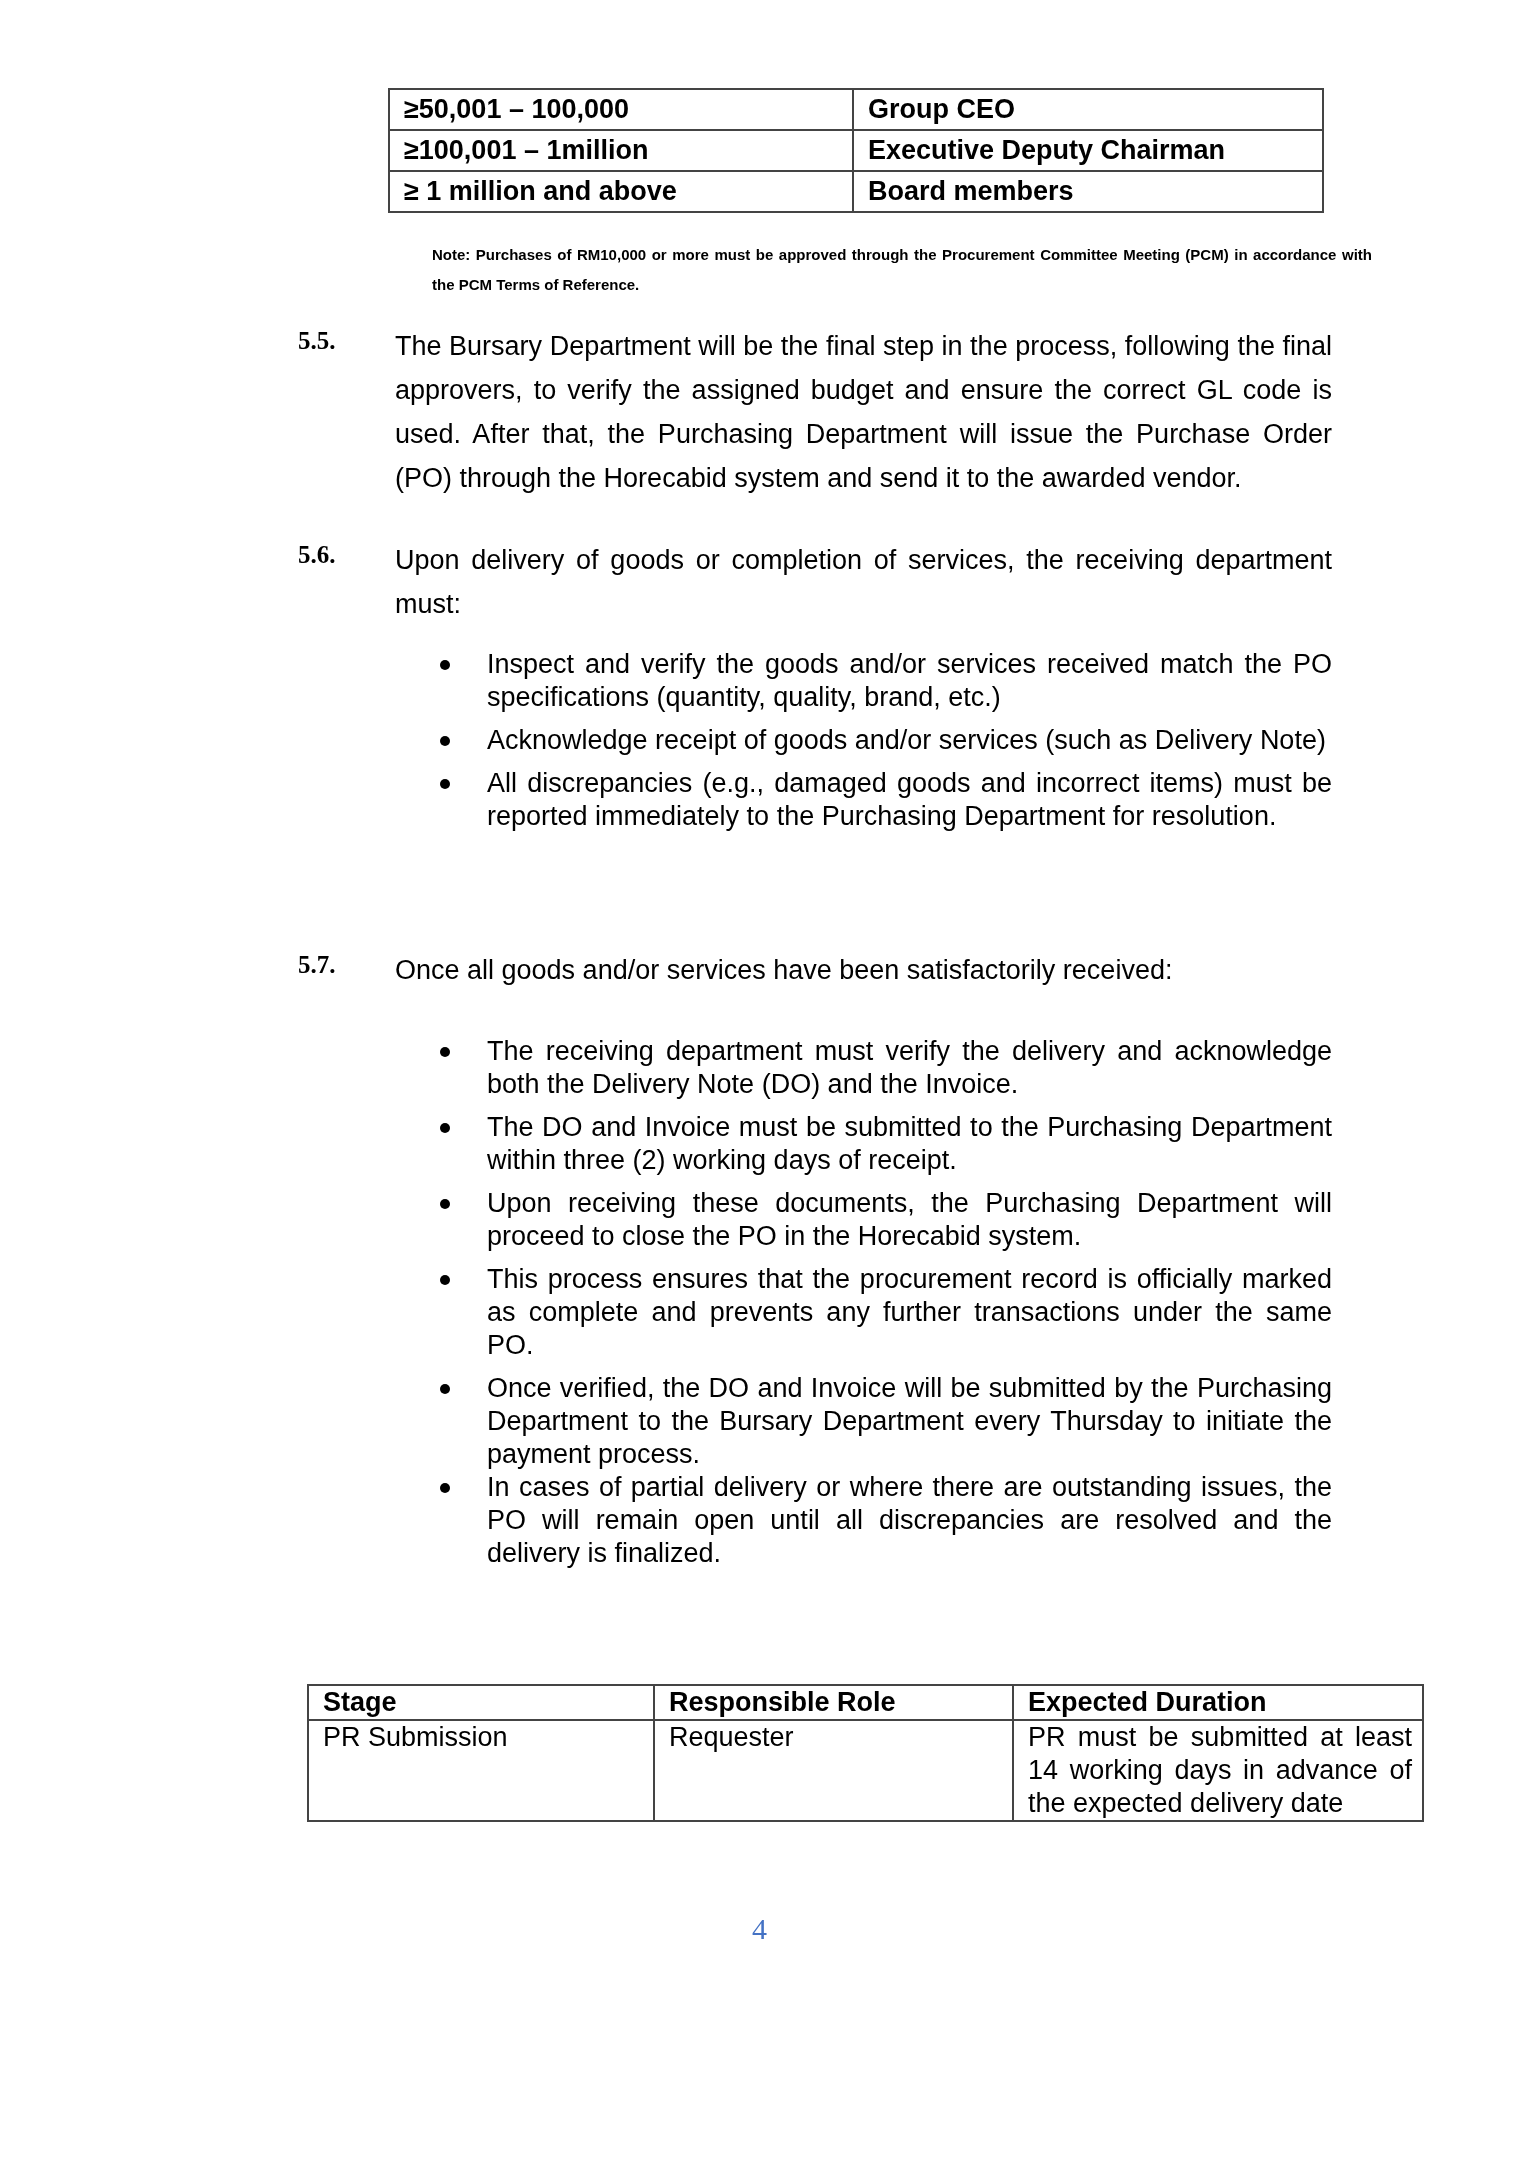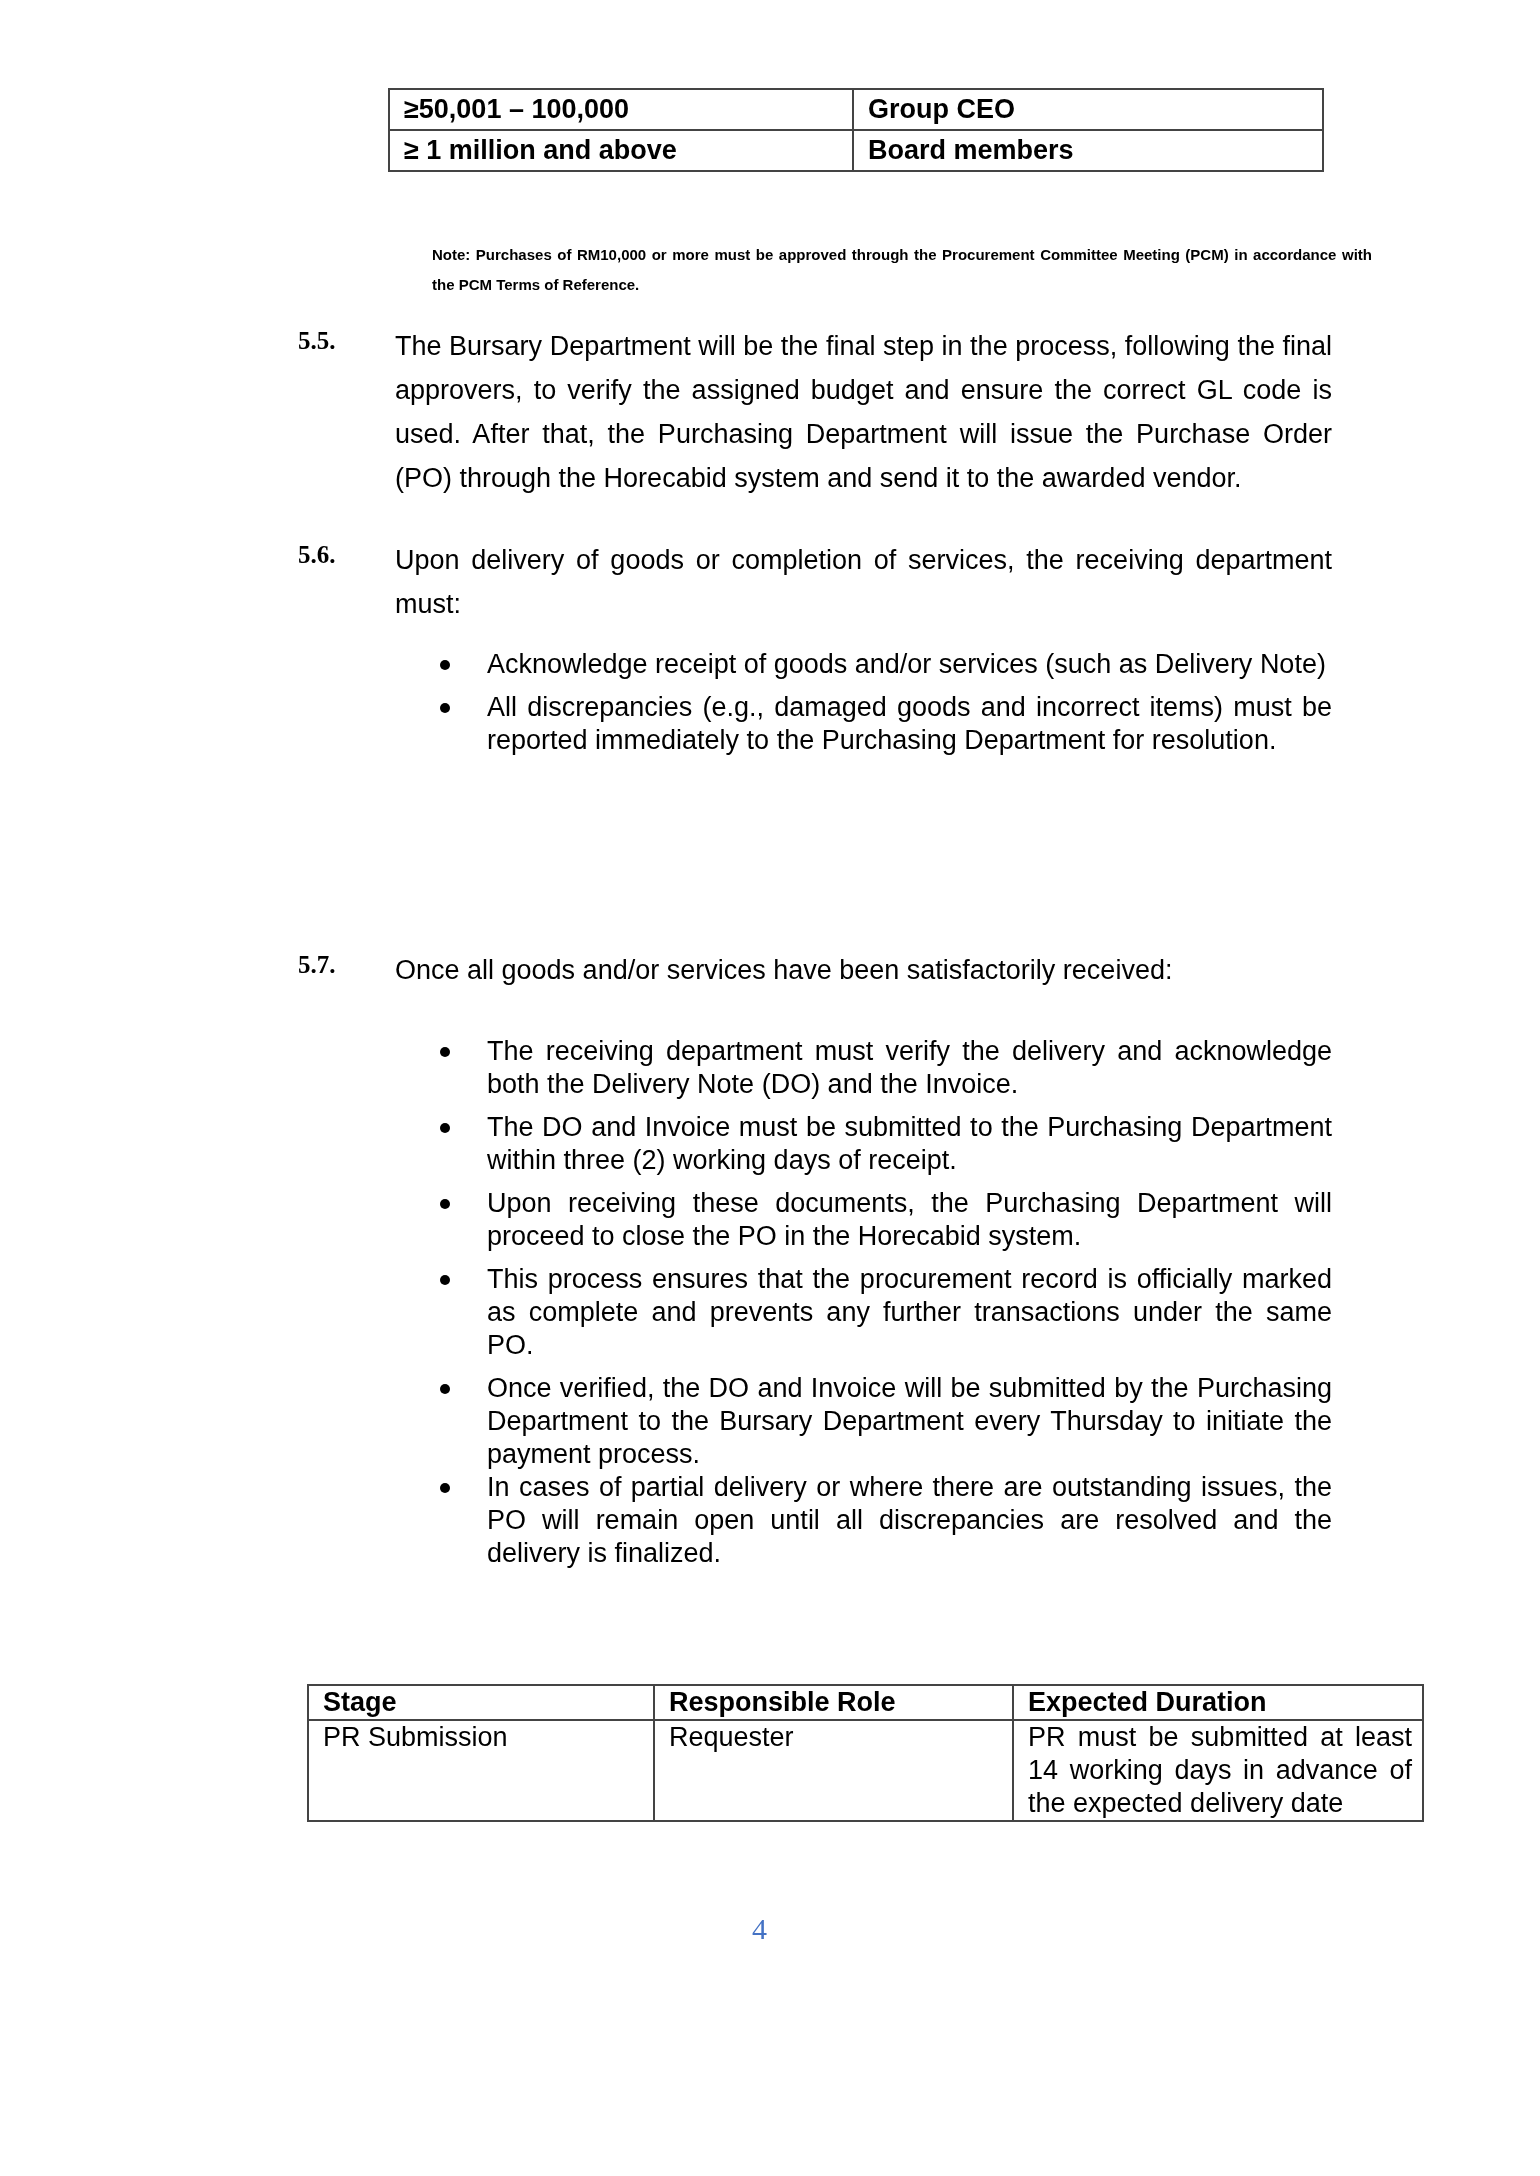--- a/index.html
+++ b/index.html
@@ -32,34 +32,39 @@
 </head>
 <body>
 
 <table class="approval">
   <tbody>
       <tr>
     <td class="c1">≥50,001 – 100,000</td>
     <td>Group CEO</td>
   </tr>
   <tr>
+    <td class="c1">≥100,001 – 1million</td>
+    <td>Executive Deputy Chairman</td>
+  </tr>
+  <tr>
     <td class="c1">≥ 1 million and above</td>
     <td>Board members</td>
   </tr>
 </tbody>
   </table>
 
 <div class="abs note">Note: Purchases of RM10,000 or more must be approved through the Procurement Committee Meeting (PCM) in accordance with the PCM Terms of Reference.</div>
 
 <div class="abs secnum" style="top:327px;">5.5.</div>
 <div class="abs para" style="top:324px;">The Bursary Department will be the final step in the process, following the final approvers, to verify the assigned budget and ensure the correct GL code is used. After that, the Purchasing Department will issue the Purchase Order (PO) through the Horecabid system and send it to the awarded vendor.</div>
 
 <div class="abs secnum" style="top:541px;">5.6.</div>
 <div class="abs para" style="top:538px;">Upon delivery of goods or completion of services, the receiving department must:</div>
 <ul class="bullets" style="top:648px;">
+  <li style="margin-bottom:10px;"><span class="dot"></span><span>Inspect and verify the goods and/or services received match the PO specifications (quantity, quality, brand, etc.)</span></li>
   <li style="margin-bottom:10px;"><span class="dot"></span><span>Acknowledge receipt of goods and/or services (such as Delivery Note)</span></li>
   <li><span class="dot"></span><span>All discrepancies (e.g., damaged goods and incorrect items) must be reported immediately to the Purchasing Department for resolution.</span></li>
 </ul>
 
 <div class="abs secnum" style="top:951px;">5.7.</div>
 <div class="abs para" style="top:948px;">Once all goods and/or services have been satisfactorily received:</div>
 <ul class="bullets" style="top:1035px;">
   <li style="margin-bottom:10px;"><span class="dot"></span><span>The receiving department must verify the delivery and acknowledge both the Delivery Note (DO) and the Invoice.</span></li>
   <li style="margin-bottom:10px;"><span class="dot"></span><span>The DO and Invoice must be submitted to the Purchasing Department within three (2) working days of receipt.</span></li>
   <li style="margin-bottom:10px;"><span class="dot"></span><span>Upon receiving these documents, the Purchasing Department will proceed to close the PO in the Horecabid system.</span></li>

